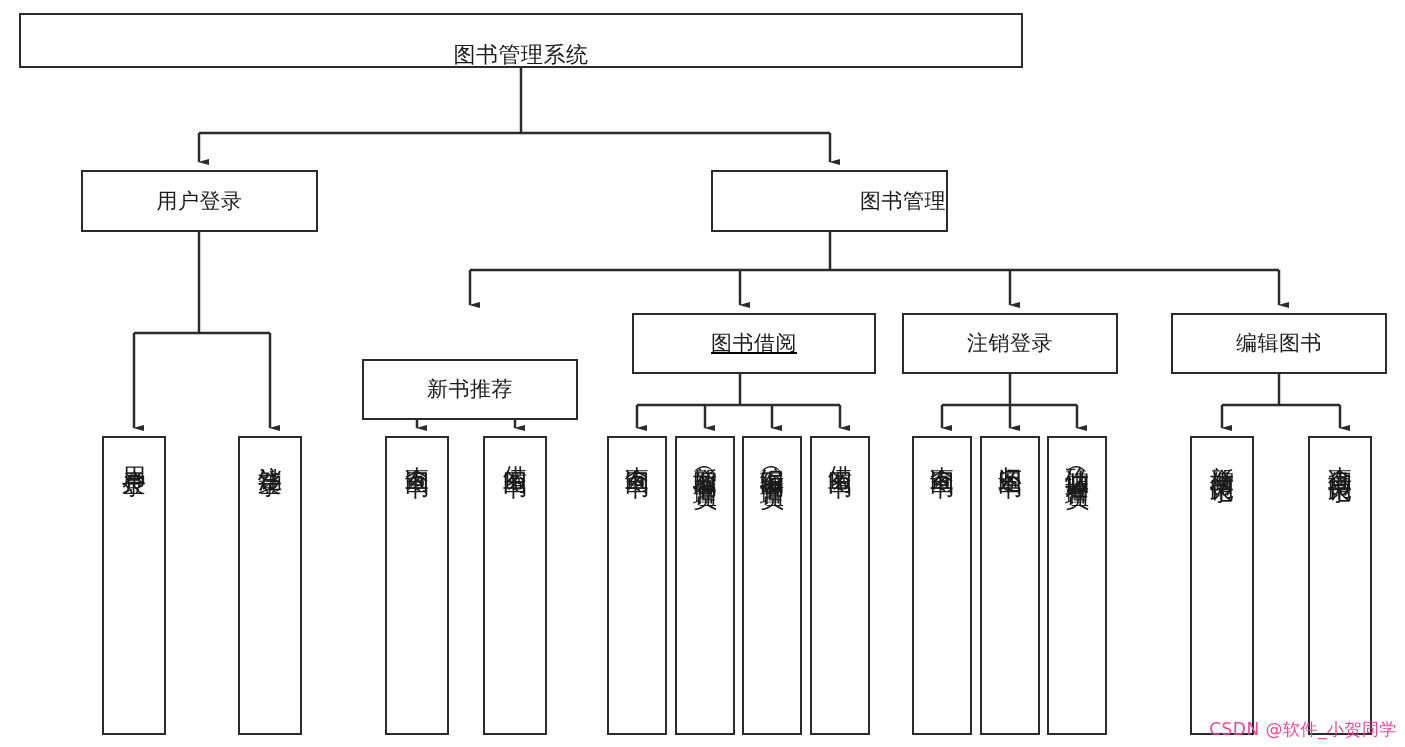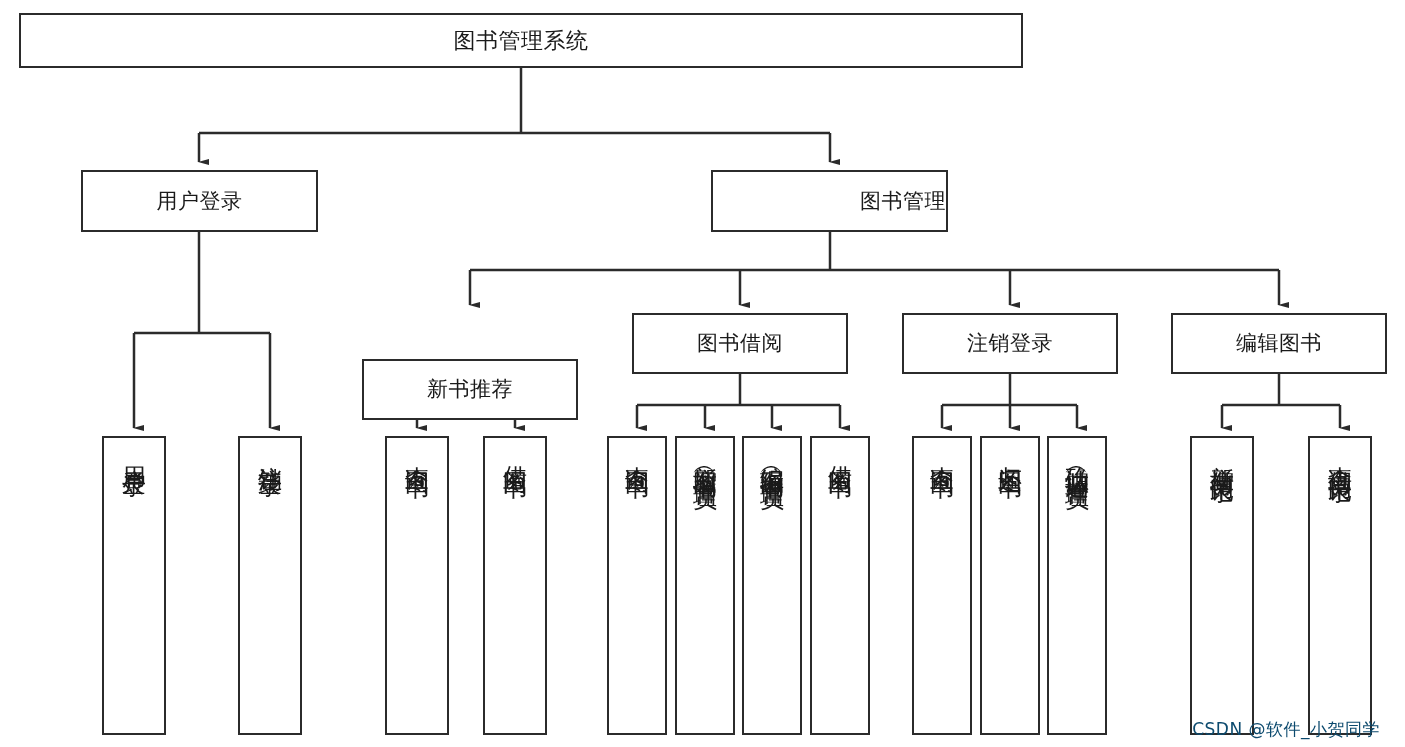--- a/index.html
+++ b/index.html
@@ -57,24 +57,24 @@
   .node.vert .node-label {
     writing-mode: vertical-rl;
     text-orientation: upright;
     font-size: 24px;
     line-height: 1.0;
     letter-spacing: 3px;
     white-space: nowrap;
   }
   #watermark {
     position: absolute;
-    right: 25px;
+    right: 8px;
     bottom: 6px;
     font-size: 17px;
-    color: #0c4a6e;
+    color: #ec4899;
     letter-spacing: 0.5px;
     z-index: 5;
     pointer-events: none;
     white-space: nowrap;
   }
 </style>
 </head>
 <body>
 
 <div id="canvas">
@@ -122,35 +122,35 @@
       <path d="M1010,405 L1010,428" marker-end="url(#arr)"></path>
       <path d="M1077,405 L1077,428" marker-end="url(#arr)"></path>
 
       <path d="M1279,374 L1279,405"></path>
       <path d="M1222,405 L1340,405"></path>
       <path d="M1222,405 L1222,428" marker-end="url(#arr)"></path>
       <path d="M1340,405 L1340,428" marker-end="url(#arr)"></path>
     </g>
   </svg>
 
-  <div class="node horiz root" style="left:19px; top:13px; width:1004px; height:55px;">
+  <div class="node horiz root" style="left:19px; top:13px; width:1004px; height:55px;align-items:flex-end;">
     <span class="node-label">图书管理系统</span>
   </div>
 
   <div class="node horiz" style="left:81px; top:170px; width:237px; height:62px;">
     <span class="node-label">用户登录</span>
   </div>
   <div class="node horiz" style="left:711px; top:170px; width:237px; height:62px;justify-content:flex-end;">
     <span class="node-label">图书管理</span>
   </div>
 
   <div class="node horiz" style="left:362px; top:313px; width:216px; height:61px;margin-top:46px;">
     <span class="node-label">新书推荐</span>
   </div>
-  <div class="node horiz" style="left:632px; top:313px; width:216px; height:61px;">
+  <div class="node horiz" style="left:632px; top:313px; width:244px; height:61px;text-decoration:underline;">
     <span class="node-label">图书借阅</span>
   </div>
   <div class="node horiz" style="left:902px; top:313px; width:216px; height:61px;">
     <span class="node-label">注销登录</span>
   </div>
   <div class="node horiz" style="left:1171px; top:313px; width:216px; height:61px;">
     <span class="node-label">编辑图书</span>
   </div>
 
   <div class="node vert" style="left:102px; top:436px; width:64px; height:299px;">

